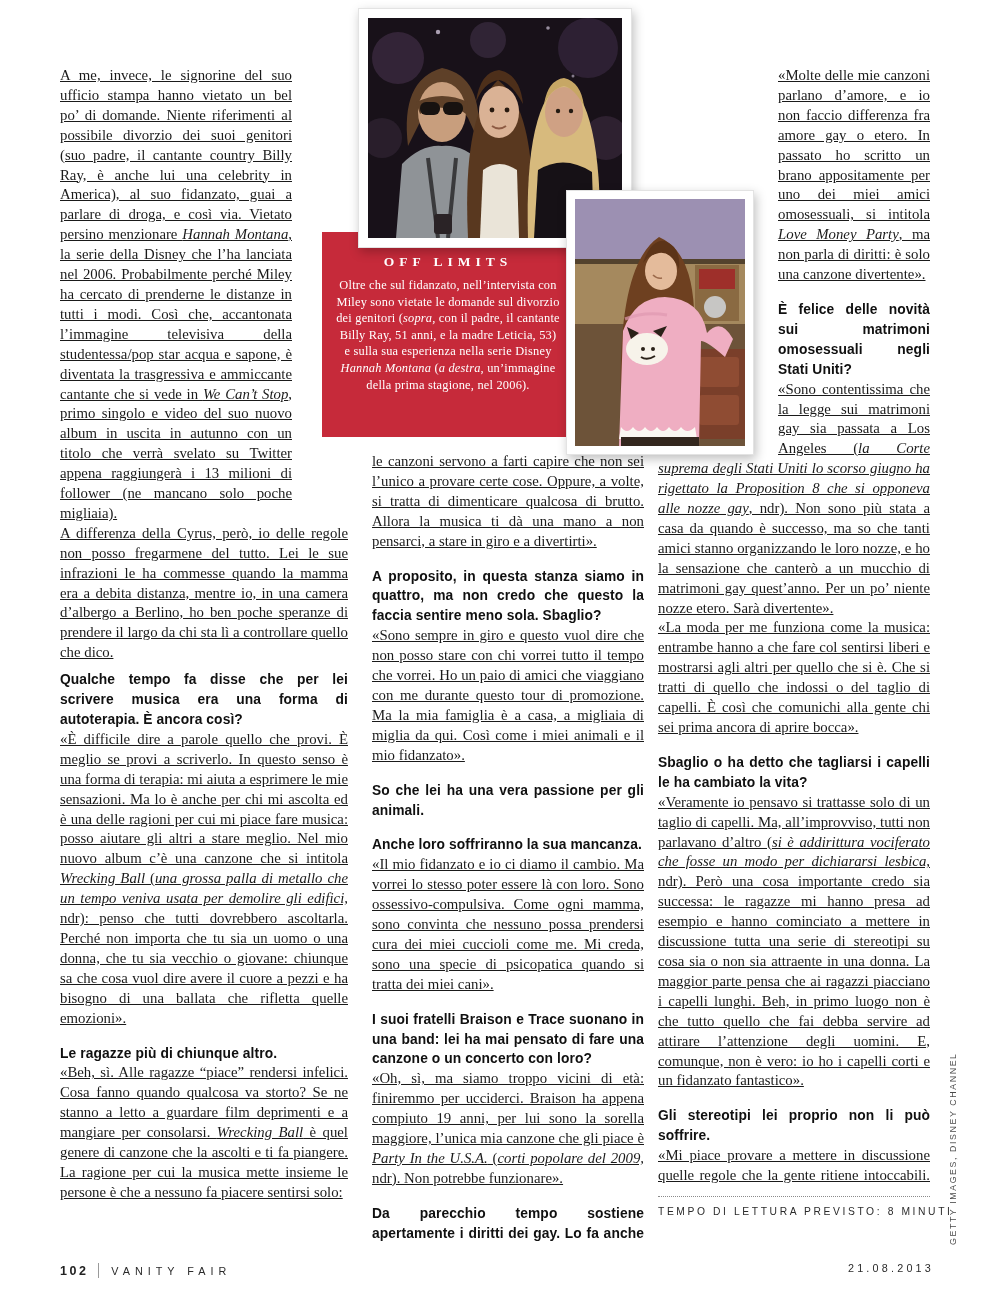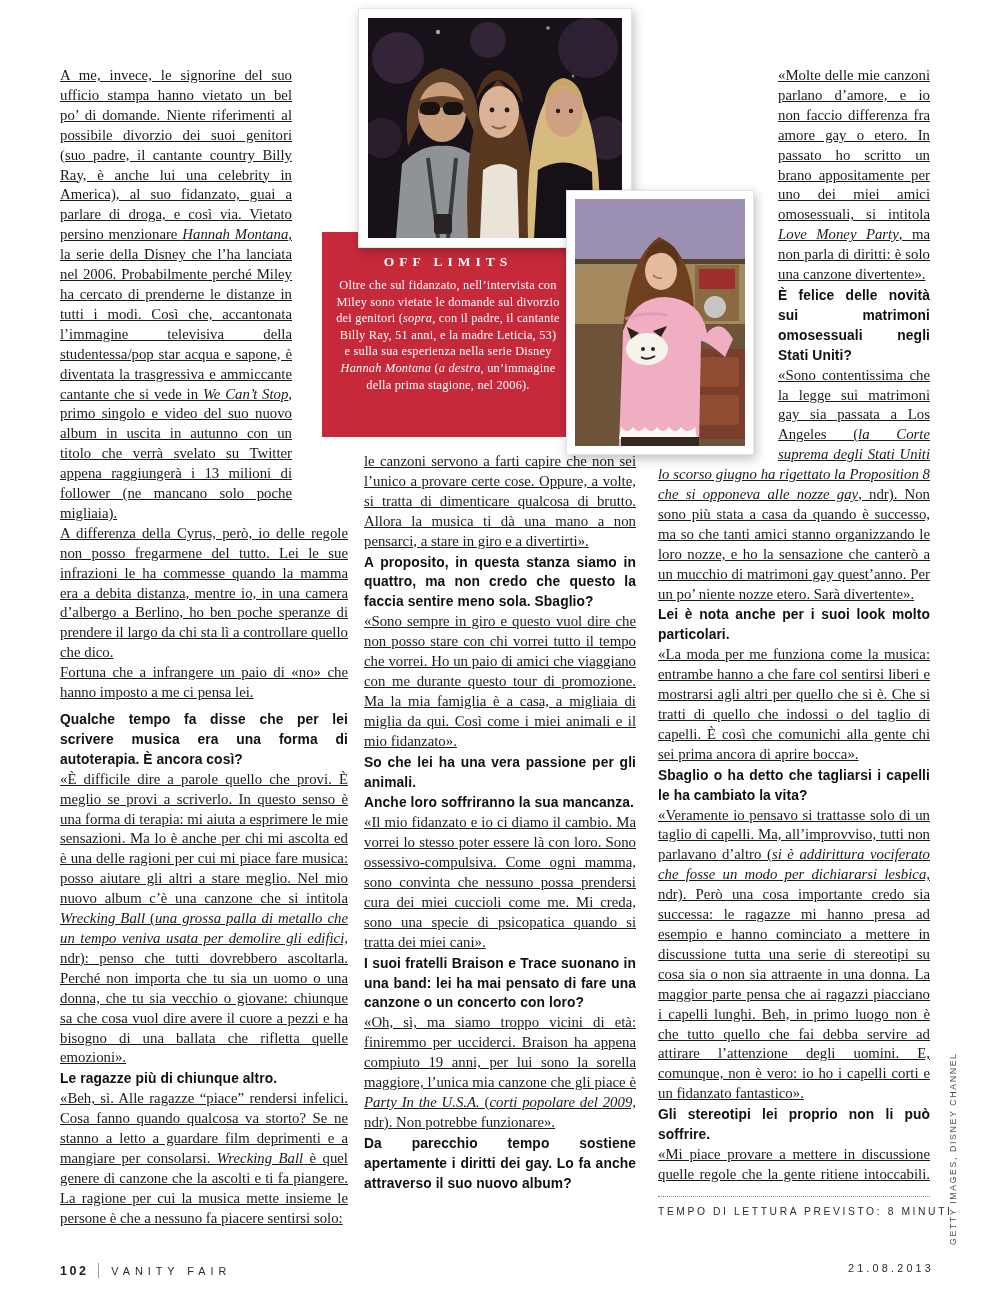--- a/index.html
+++ b/index.html
@@ -3,25 +3,25 @@
 <meta charset="utf-8">
 <style>
   html,body{margin:0;padding:0;background:#e8e8e8;}
   *{box-sizing:border-box;}
   #page{position:relative;width:994px;height:1299px;background:#fff;margin:0 auto;overflow:hidden;
         font-family:"Liberation Serif", serif;color:#1a1a1a;}
   
   .col{position:absolute;text-align:justify;font-size:14.8px;line-height:19.9px;overflow:hidden;
        hyphens:auto;-webkit-hyphens:auto;}
   #col1{left:60px;top:66px;width:288px;height:1176px;}
-  #col2{left:364px;top:452px;width:272px;height:792px;}
+  #col2{left:372px;top:452px;width:272px;height:792px;}
   #col3{left:658px;top:66px;width:272px;height:1118px;}
   .col p{margin:0;}
   .col p.q{font-family:"Liberation Sans", sans-serif;font-weight:bold;font-size:13.8px;
-           line-height:19.9px;letter-spacing:.1px;color:#101010;margin-top:1px;}
+           line-height:19.9px;letter-spacing:.1px;color:#101010;margin-top:15px;}
   .col p.a{margin-top:0;text-decoration:underline;}
   .it{font-style:italic;}
   .wrap-spacer-right{float:right;clear:right;width:56px;height:290px;margin-top:162px;}
   .wrap-spacer-left{float:left;clear:left;width:120px;height:268px;margin-top:118px;}
   
   .photo{position:absolute;background:#fff;border:1px solid #e3e3e3;
          box-shadow:2px 4px 10px rgba(0,0,0,.25);}
   #photo-family{left:358px;top:8px;width:274px;height:240px;padding:9px;z-index:3;}
   #photo-hannah{left:566px;top:190px;width:188px;height:265px;padding:8px;z-index:3;}
   .photo svg{display:block;width:100%;height:100%;}
@@ -125,21 +125,20 @@
 
       <path d="M46,228 Q52,236 58,228 Q64,236 70,228 Q76,236 82,228 Q88,236 94,228 Q100,236 106,228 Q112,236 120,228 L122,240 L44,240 Z" fill="#fbf8f2"></path>
       <rect x="46" y="238" width="78" height="9" fill="#33271e"></rect>
     </svg>
   </div>
 
   <div class="col" id="col1">
     <div class="wrap-spacer-right"></div>
   <p class="a"><span>A me, invece, le signorine del suo ufficio stampa hanno vietato un bel po’ di domande. Niente riferimenti al possibile divorzio dei suoi genitori (suo padre, il cantante country Billy Ray, è anche lui una celebrity in America), al suo fidanzato, guai a parlare di droga, e così via. Vietato persino menzionare </span><span class="it">Hannah Montana</span><span>, la serie della Disney che l’ha lanciata nel 2006. Probabilmente perché Miley ha cercato di prenderne le distanze in tutti i modi. Così che, accantonata l’immagine televisiva della studentessa/pop star acqua e sapone, è diventata la trasgressiva e ammiccante cantante che si vede in </span><span class="it">We Can’t Stop</span><span>, primo singolo e video del suo nuovo album in uscita in autunno con un titolo che verrà svelato su Twitter appena raggiungerà i 13 milioni di follower (ne mancano solo poche migliaia).</span></p>
       <p class="a"><span>A differenza della Cyrus, però, io delle regole non posso fregarmene del tutto. Lei le sue infrazioni le ha commesse quando la mamma era a debita distanza, mentre io, in una camera d’albergo a Berlino, ho ben poche speranze di prendere il largo da chi sta lì a controllare quello che dico.</span></p>
-      <p class="a"><span>Fortuna che a infrangere un paio di «no» che hanno imposto a me ci pensa lei.</span></p>
       <p class="q" style="margin-top: 7px;"><span>Qualche tempo fa disse che per lei scrivere musica era una forma di autoterapia. È ancora così?</span></p>
       <p class="a"><span>«È difficile dire a parole quello che provi. È meglio se provi a scriverlo. In questo senso è una forma di terapia: mi aiuta a esprimere le mie sensazioni. Ma lo è anche per chi mi ascolta ed è una delle ragioni per cui mi piace fare musica: posso aiutare gli altri a stare meglio. Nel mio nuovo album c’è una canzone che si intitola </span><span class="it">Wrecking Ball</span><span> (</span><span class="it">una grossa palla di metallo che un tempo veniva usata per demolire gli edifici,</span><span> ndr): penso che tutti dovrebbero ascoltarla. Perché non importa che tu sia un uomo o una donna, che tu sia vecchio o giovane: chiunque sa che cosa vuol dire avere il cuore a pezzi e ha bisogno di una ballata che rifletta quelle emozioni».</span></p>
       <p class="q"><span>Le ragazze più di chiunque altro.</span></p>
       <p class="a"><span>«Beh, sì. Alle ragazze “piace” rendersi infelici. Cosa fanno quando qualcosa va storto? Se ne stanno a letto a guardare film deprimenti e a mangiare per consolarsi. </span><span class="it">Wrecking Ball</span><span> è quel genere di canzone che la ascolti e ti fa piangere. La ragione per cui la musica mette insieme le persone è che a nessuno fa piacere sentirsi solo:</span></p>
     </div>
   <div class="col" id="col2">
       <p class="a"><span>le canzoni servono a farti capire che non sei l’unico a provare certe cose. Oppure, a volte, si tratta di dimenticare qualcosa di brutto. Allora la musica ti dà una mano a non pensarci, a stare in giro e a divertirti».</span></p>
       <p class="q"><span>A proposito, in questa stanza siamo in quattro, ma non credo che questo la faccia sentire meno sola. Sbaglio?</span></p>
       <p class="a"><span>«Sono sempre in giro e questo vuol dire che non posso stare con chi vorrei tutto il tempo che vorrei. Ho un paio di amici che viaggiano con me durante questo tour di promozione. Ma la mia famiglia è a casa, a migliaia di miglia da qui. Così come i miei animali e il mio fidanzato».</span></p>
       <p class="q"><span>So che lei ha una vera passione per gli animali.</span></p>
@@ -147,21 +146,20 @@
       <p class="a"><span>«Il mio fidanzato e io ci diamo il cambio. Ma vorrei lo stesso poter essere là con loro. Sono ossessivo-compulsiva. Come ogni mamma, sono convinta che nessuno possa prendersi cura dei miei cuccioli come me. Mi creda, sono una specie di psicopatica quando si tratta dei miei cani».</span></p>
       <p class="q"><span>I suoi fratelli Braison e Trace suonano in una band: lei ha mai pensato di fare una canzone o un concerto con loro?</span></p>
       <p class="a"><span>«Oh, sì, ma siamo troppo vicini di età: finiremmo per ucciderci. Braison ha appena compiuto 19 anni, per lui sono la sorella maggiore, l’unica mia canzone che gli piace è </span><span class="it">Party In the U.S.A.</span><span> (</span><span class="it">corti popolare del 2009,</span><span> ndr). Non potrebbe funzionare».</span></p>
       <p class="q"><span>Da parecchio tempo sostiene apertamente i diritti dei gay. Lo fa anche attraverso il suo nuovo album?</span></p>
     </div>
   <div class="col" id="col3">
     <div class="wrap-spacer-left"></div>
   <p class="a"><span>«Molte delle mie canzoni parlano d’amore, e io non faccio differenza fra amore gay o etero. In passato ho scritto un brano appositamente per uno dei miei amici omosessuali, si intitola </span><span class="it">Love Money Party</span><span>, ma non parla di diritti: è solo una canzone divertente».</span></p>
       <p class="q"><span>È felice delle novità sui matrimoni omosessuali negli Stati Uniti?</span></p>
       <p class="a"><span>«Sono contentissima che la legge sui matrimoni gay sia passata a Los Angeles (</span><span class="it">la Corte suprema degli Stati Uniti lo scorso giugno ha rigettato la Proposition 8 che si opponeva alle nozze gay</span><span>, ndr). Non sono più stata a casa da quando è successo, ma so che tanti amici stanno organizzando le loro nozze, e ho la sensazione che canterò a un mucchio di matrimoni gay quest’anno. Per un po’ niente nozze etero. Sarà divertente».</span></p>
-      <p class="q"><span>Lei è nota anche per i suoi look molto particolari.</span></p>
       <p class="a"><span>«La moda per me funziona come la musica: entrambe hanno a che fare col sentirsi liberi e mostrarsi agli altri per quello che si è. Che si tratti di quello che indossi o del taglio di capelli. È così che comunichi alla gente chi sei prima ancora di aprire bocca».</span></p>
       <p class="q"><span>Sbaglio o ha detto che tagliarsi i capelli le ha cambiato la vita?</span></p>
       <p class="a"><span>«Veramente io pensavo si trattasse solo di un taglio di capelli. Ma, all’improvviso, tutti non parlavano d’altro (</span><span class="it">si è addirittura vociferato che fosse un modo per dichiararsi lesbica,</span><span> ndr). Però una cosa importante credo sia successa: le ragazze mi hanno presa ad esempio e hanno cominciato a mettere in discussione tutta una serie di stereotipi su cosa sia o non sia attraente in una donna. La maggior parte pensa che ai ragazzi piacciano i capelli lunghi. Beh, in primo luogo non è che tutto quello che fai debba servire ad attirare l’attenzione degli uomini. E, comunque, non è vero: io ho i capelli corti e un fidanzato fantastico».</span></p>
       <p class="q"><span>Gli stereotipi lei proprio non li può soffrire.</span></p>
       <p class="a"><span>«Mi piace provare a mettere in discussione quelle regole che la gente ritiene intoccabili. Non si può fare? Allora io lo faccio. È per questo che dico sempre che i tuoi nemici sono la tua miglior motivazione».</span></p>
     </div>
 
   <div id="readtime">TEMPO DI LETTURA PREVISTO: 8 MINUTI</div>
 
   <div id="credit">GETTY IMAGES, DISNEY CHANNEL</div>

